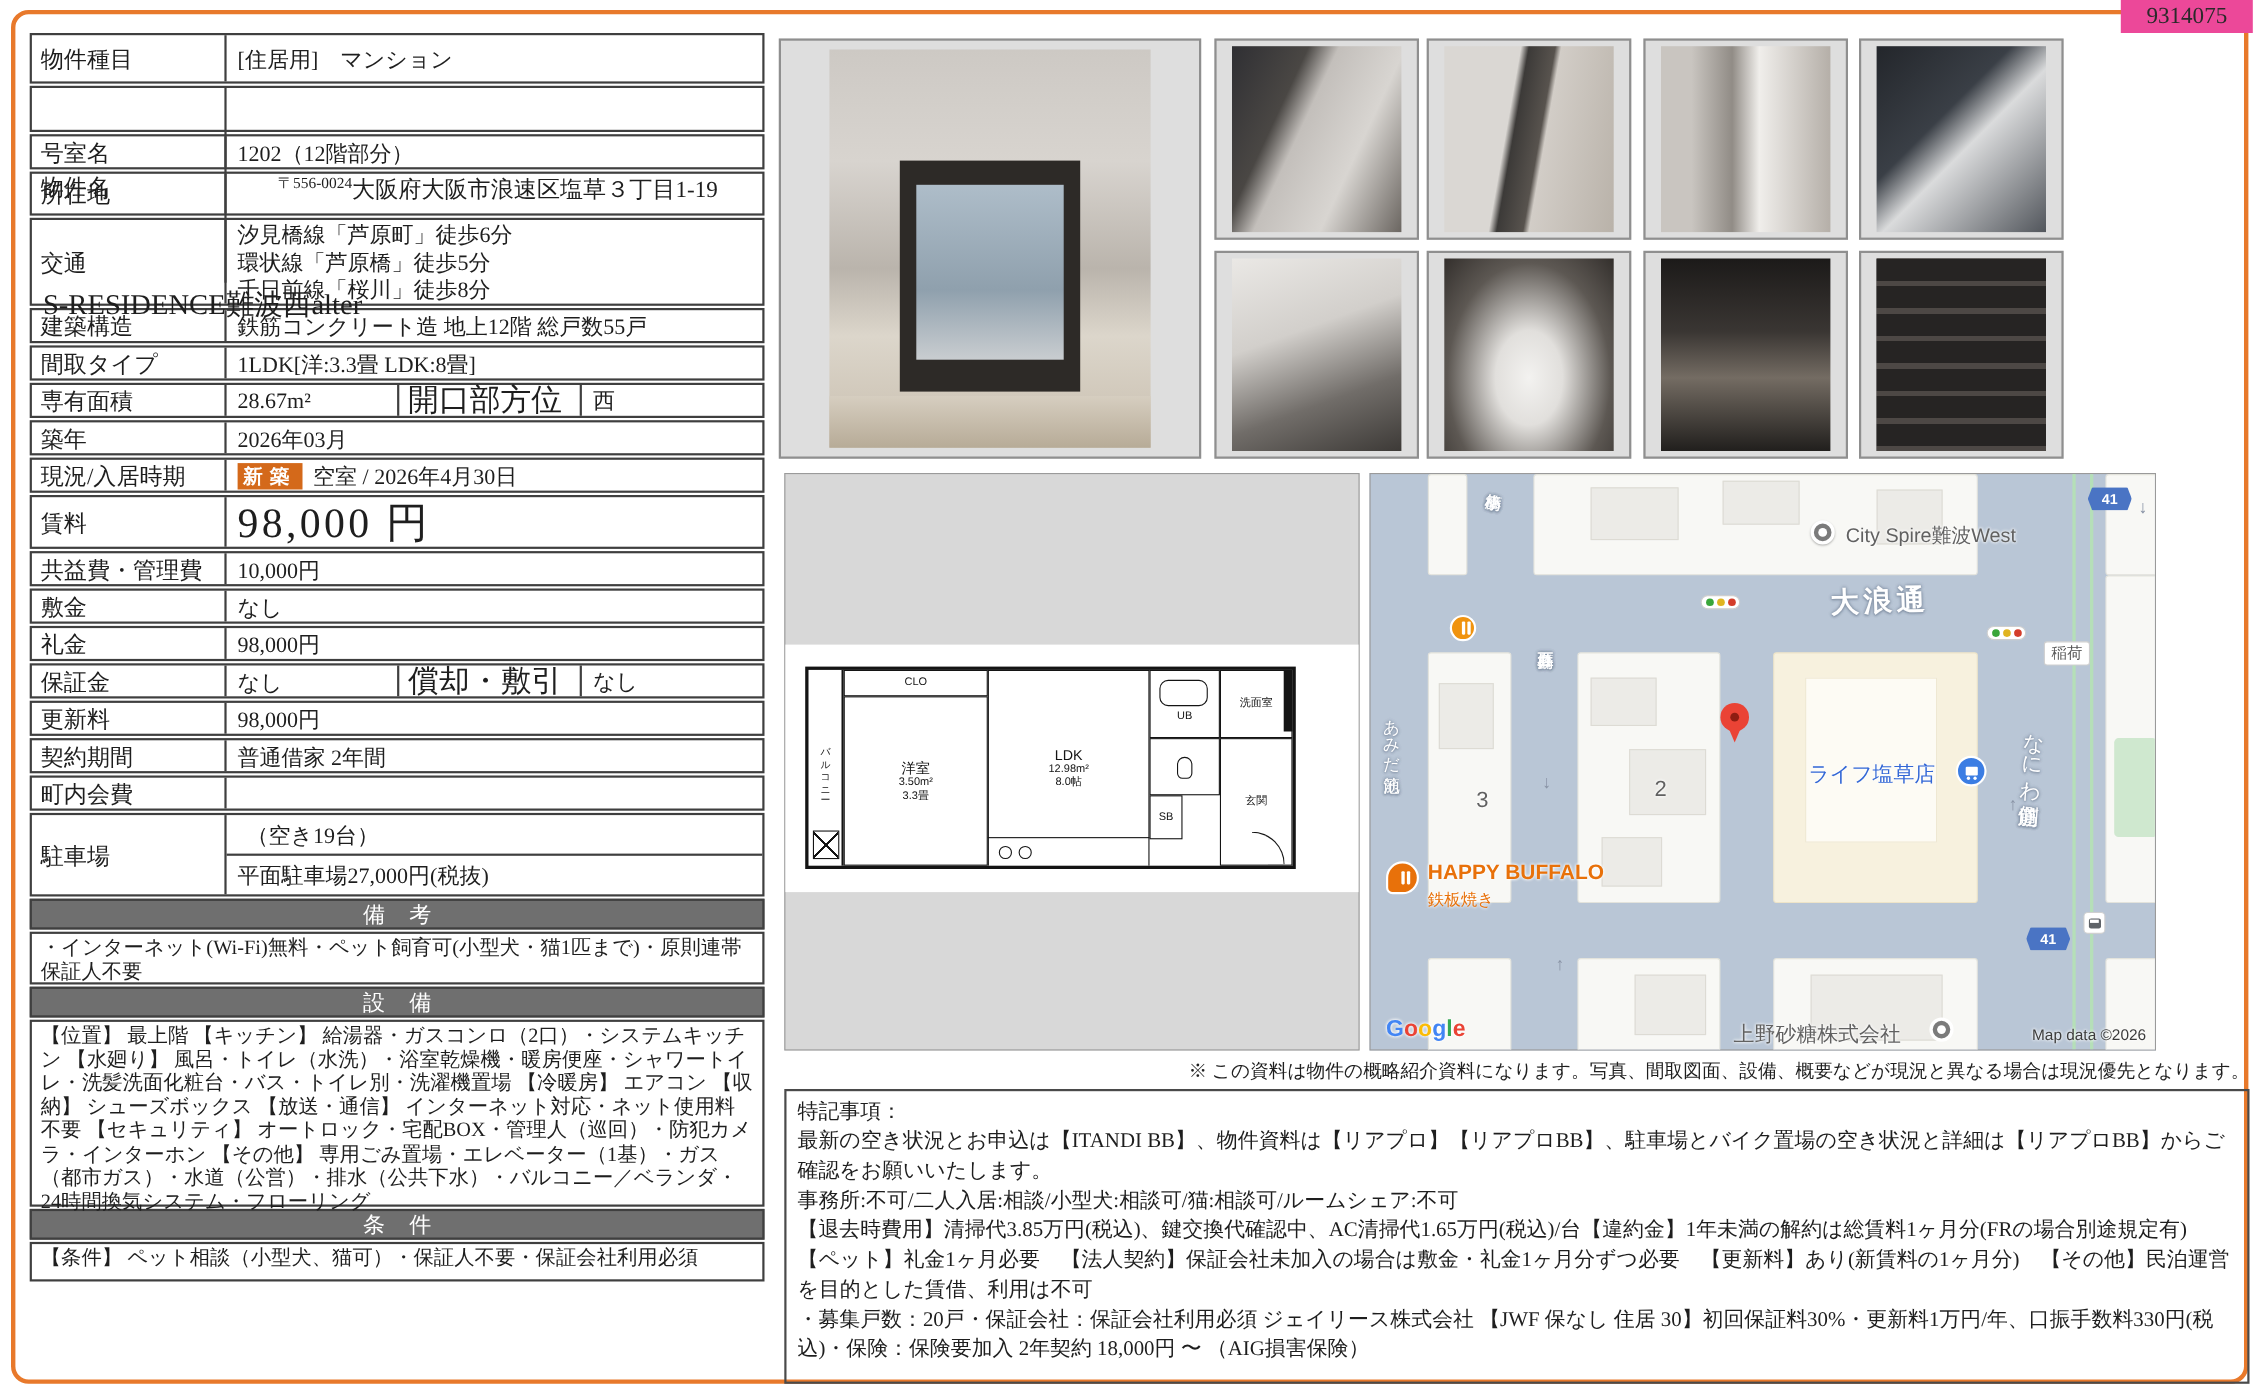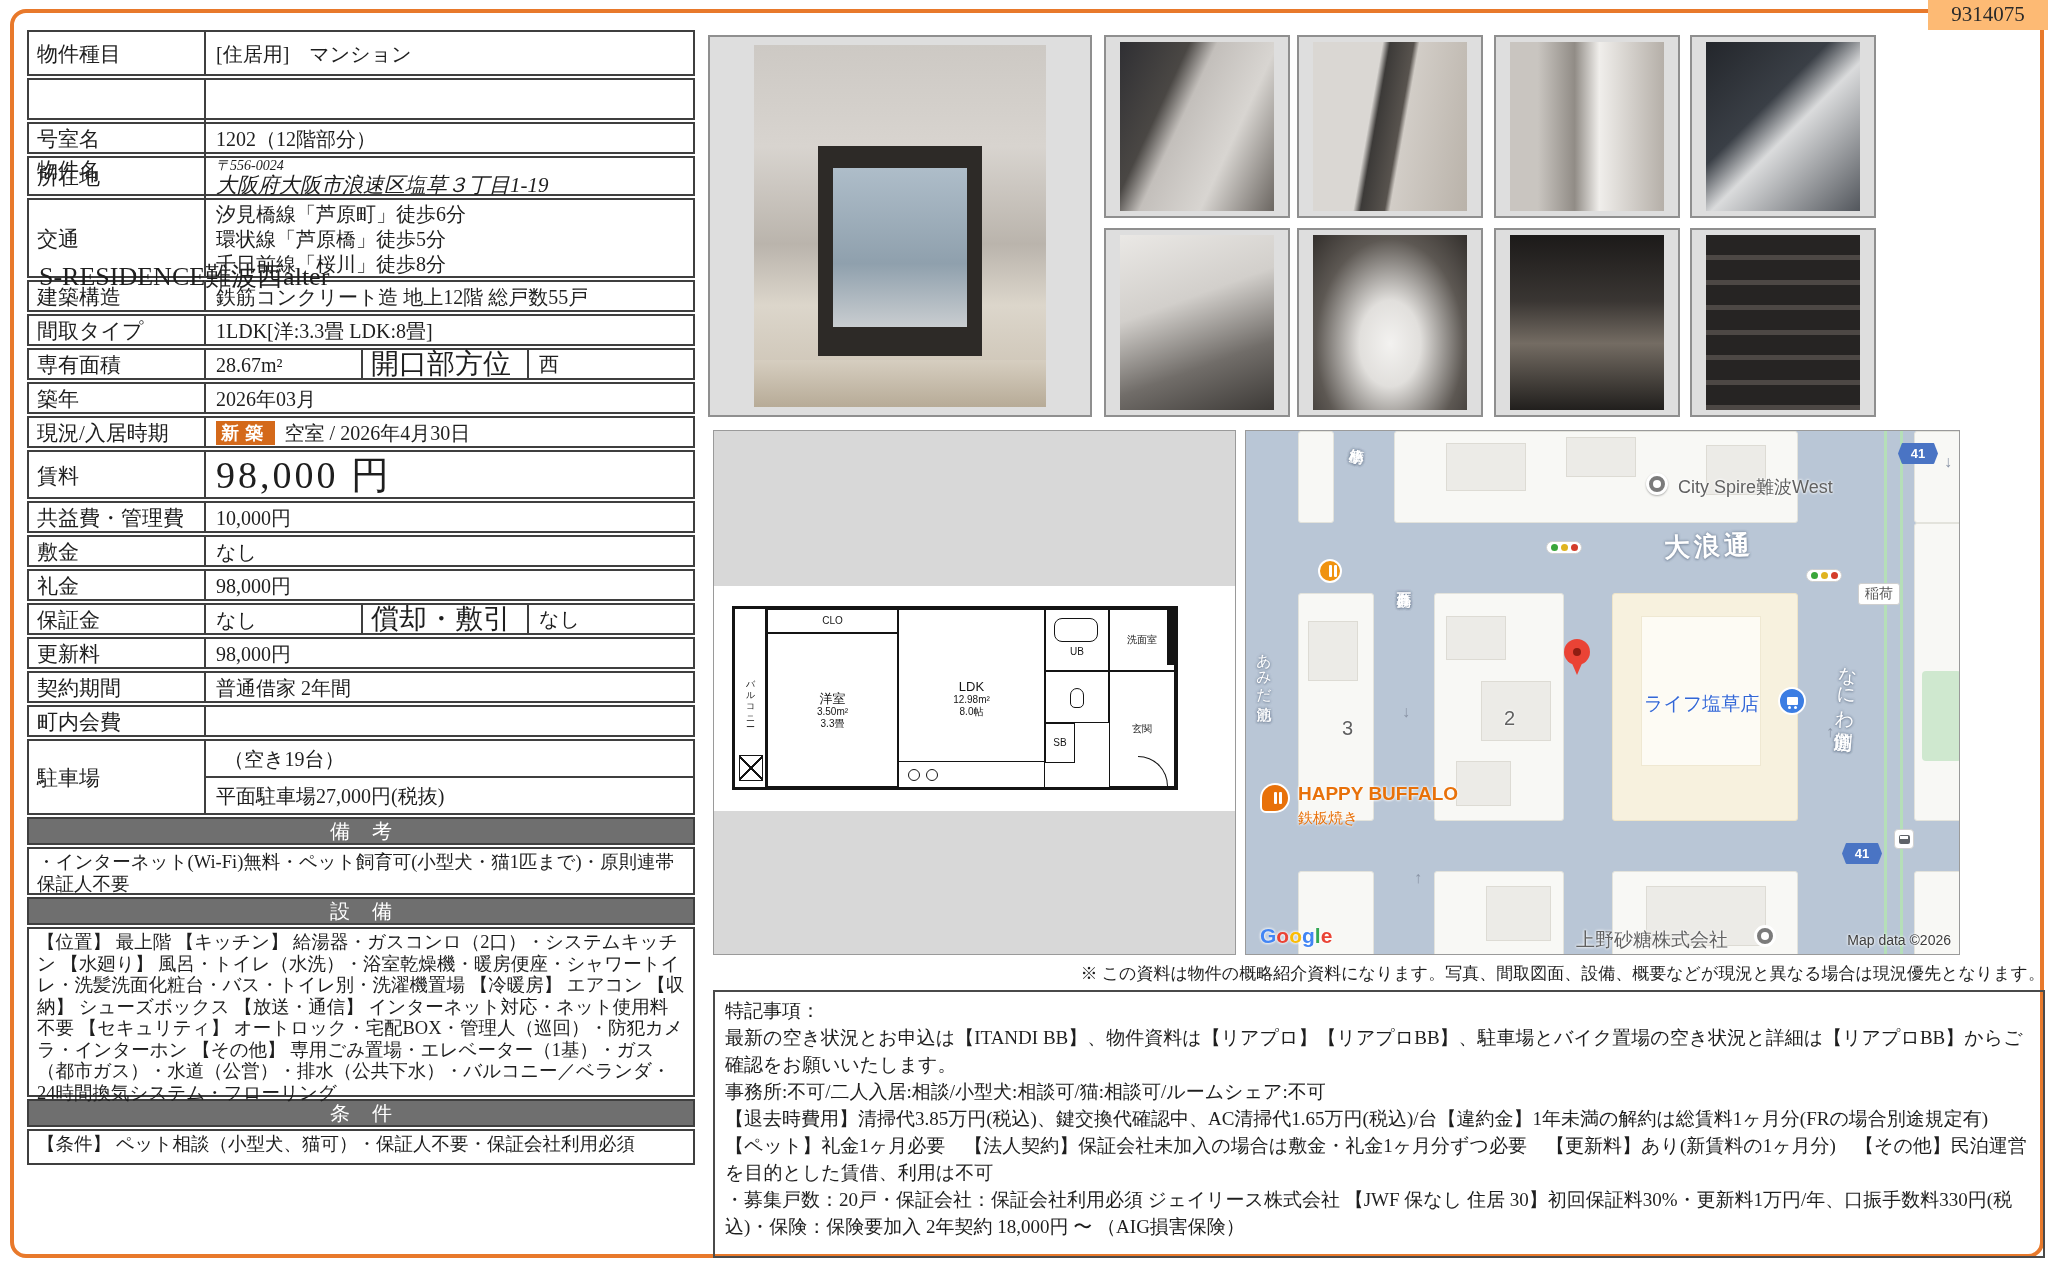--- a/index.html
+++ b/index.html
@@ -4,41 +4,41 @@
 <style>
   * { margin:0; padding:0; box-sizing:border-box; }
   html,body { background:#ffffff; }
   body { font-family:"Liberation Serif","DejaVu Serif",serif; color:#1e1e1e; }
   #page { position:relative; width:2056px; height:1265px; background:#fff; overflow:hidden; }
 
   
   .orange-frame { position:absolute; left:10px; top:9px; right:12px; bottom:7px;
     border:4px solid #e8792b; border-radius:16px; }
   .doc-number { position:absolute; top:0px; left:1928px; width:120px; height:30px;
-    background:#fdba74; text-align:center; font-size:21px; color:#2a2a2a; line-height:28px; z-index:3; }
+    background:#ec4899; text-align:center; font-size:21px; color:#2a2a2a; line-height:28px; z-index:3; }
 
   
   .ptable { position:absolute; left:27px; top:30px; width:668px; }
   .t-row { display:flex; border:2px solid #3f3f3f; margin-top:2px; background:#fff; align-items:stretch; }
   .t-row:first-child { margin-top:0; }
   .t-label { width:177px; flex:0 0 177px; border-right:2px solid #3f3f3f;
     font-size:21px; padding:2px 4px 0 8px; display:flex; align-items:center; }
   .t-value { flex:1 1 auto; font-size:20px; padding:2px 4px 0 10px; display:flex; align-items:center; }
   .t-label2 { width:168px; flex:0 0 168px; border-left:2px solid #3f3f3f; border-right:2px solid #3f3f3f;
     font-size:28px; padding:0 4px 0 8px; display:flex; align-items:center; }
   .t-value2 { flex:1 1 auto; font-size:20px; padding:0 4px 0 10px; display:flex; align-items:center; }
   .r1{height:46px;} .r2{height:42px;flex-direction:column;} .r3{height:32px;} .r4{height:40px;} .r5{height:80px;}
   .r6,.r7,.r8,.r9,.r10{height:32px;} .r11{height:49px;}
   .r12,.r13,.r14,.r15,.r16,.r17,.r18{height:32px;} .r19{height:76px;}
   .bar{height:28px; background:#6f6f6f; color:#fff; justify-content:center; text-align:center;
        display:flex; align-items:center; font-size:20px; letter-spacing:1.1em; text-indent:1.1em;}
   .r21{height:48px;} .r23{height:170px;} .r25{height:36px;}
   .t-text { padding:3px 8px; font-size:18.5px; line-height:21.5px; display:block; }
   .r2 .t-value { font-size:26px; }
-  .r4 .t-value { flex-direction:column; align-items:flex-start; justify-content:center;font-style:italic; }
+  .r4 .t-value { flex-direction:row; align-items:flex-start; justify-content:center; }
   .postal { font-size:14px; line-height:15px; display:block; }
   .addr { font-size:21px; line-height:24px; display:block; }
   .r5 .t-value { flex-direction:column; align-items:flex-start; justify-content:center; }
   .acc-line { font-size:20px; line-height:25px; display:block; }
   .badge-new { display:inline-block; background:#d4691a; color:#fff; font-size:18px; font-weight:bold;
     padding:2px 5px; margin-right:10px; letter-spacing:0.35em; line-height:20px; }
   .r11 .t-value { font-size:38px; letter-spacing:3px; }
   .parking-values { flex:1 1 auto; display:flex; flex-direction:column; }
   .parking-top { flex:1; border-bottom:2px solid #3f3f3f; font-size:20px; padding:2px 4px 0 18px; display:flex; align-items:center; }
   .parking-bottom { flex:1; font-size:20px; padding:2px 4px 0 10px; display:flex; align-items:center; }

